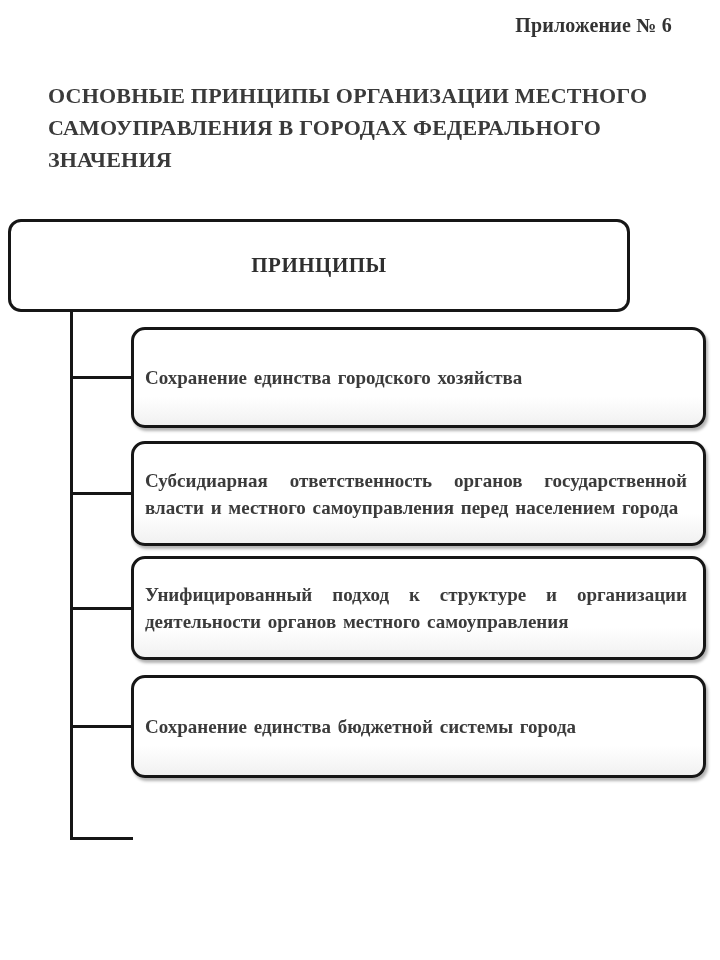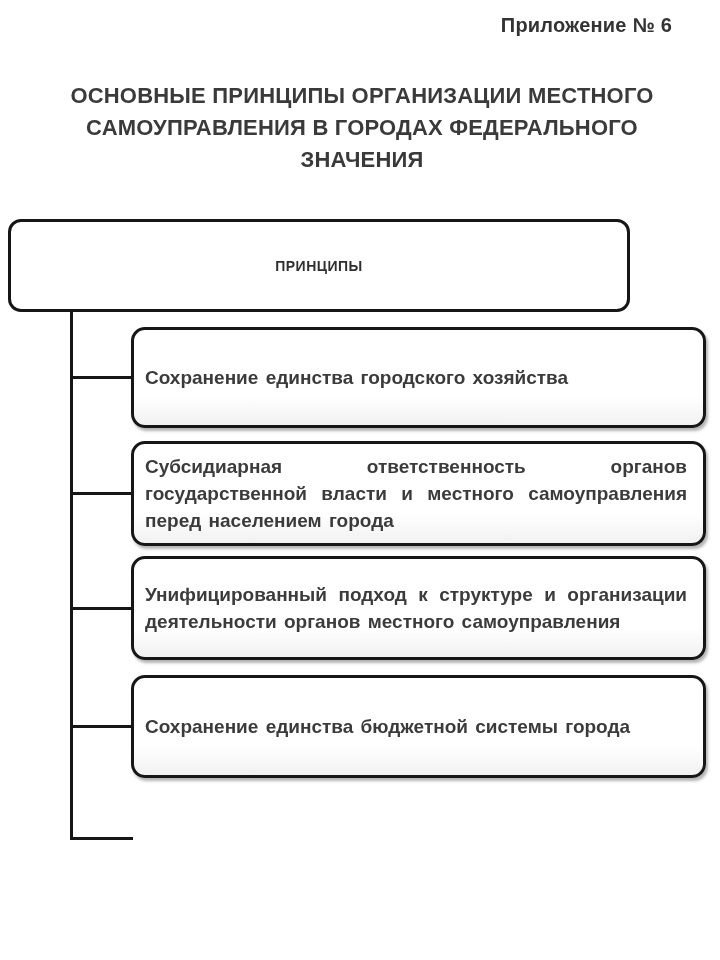--- a/index.html
+++ b/index.html
@@ -1,15 +1,15 @@
 <!DOCTYPE html>
 <html><head>
 <meta charset="utf-8">
 <style>
-  * { margin: 0; padding: 0; box-sizing: border-box; }
+  * { margin: 0; padding: 0; box-sizing: border-box; font-family: Liberation Serif, serif; }
   html, body { background: #ffffff; }
   body {
     width: 720px;
     height: 960px;
     position: relative;
     font-family: "Liberation Sans", sans-serif;
     color: #3b3b3b;
     overflow: hidden;
   }
   .appendix {
@@ -17,23 +17,22 @@
     top: 14px;
     right: 48px;
     font-size: 20px;
     font-weight: bold;
     color: #333333;
     letter-spacing: 0.2px;
   }
   .page-title {
     position: absolute;
     top: 80px;
-    left: 62px;
+    left: 48px;
     width: 600px;
-    text-align: center;
     font-size: 22px;
     font-weight: bold;
     line-height: 32px;
     color: #3a3a3a;
     letter-spacing: 0.2px;
   }
   .diagram {
     position: absolute;
     left: 0; top: 0; width: 720px; height: 960px;
   }
@@ -44,21 +43,21 @@
     width: 622px;
     height: 93px;
     border: 3px solid #161616;
     border-radius: 13px;
     background: #ffffff;
     display: flex;
     align-items: center;
     justify-content: center;
   }
   .root-node .root-label {
-    font-size: 14px;
+    font-size: 21px;
     font-weight: bold;
     color: #2f2f2f;
     letter-spacing: 0.5px;
   }
   .trunk {
     position: absolute;
     left: 70px;
     top: 311px;
     width: 3px;
     height: 528px;

